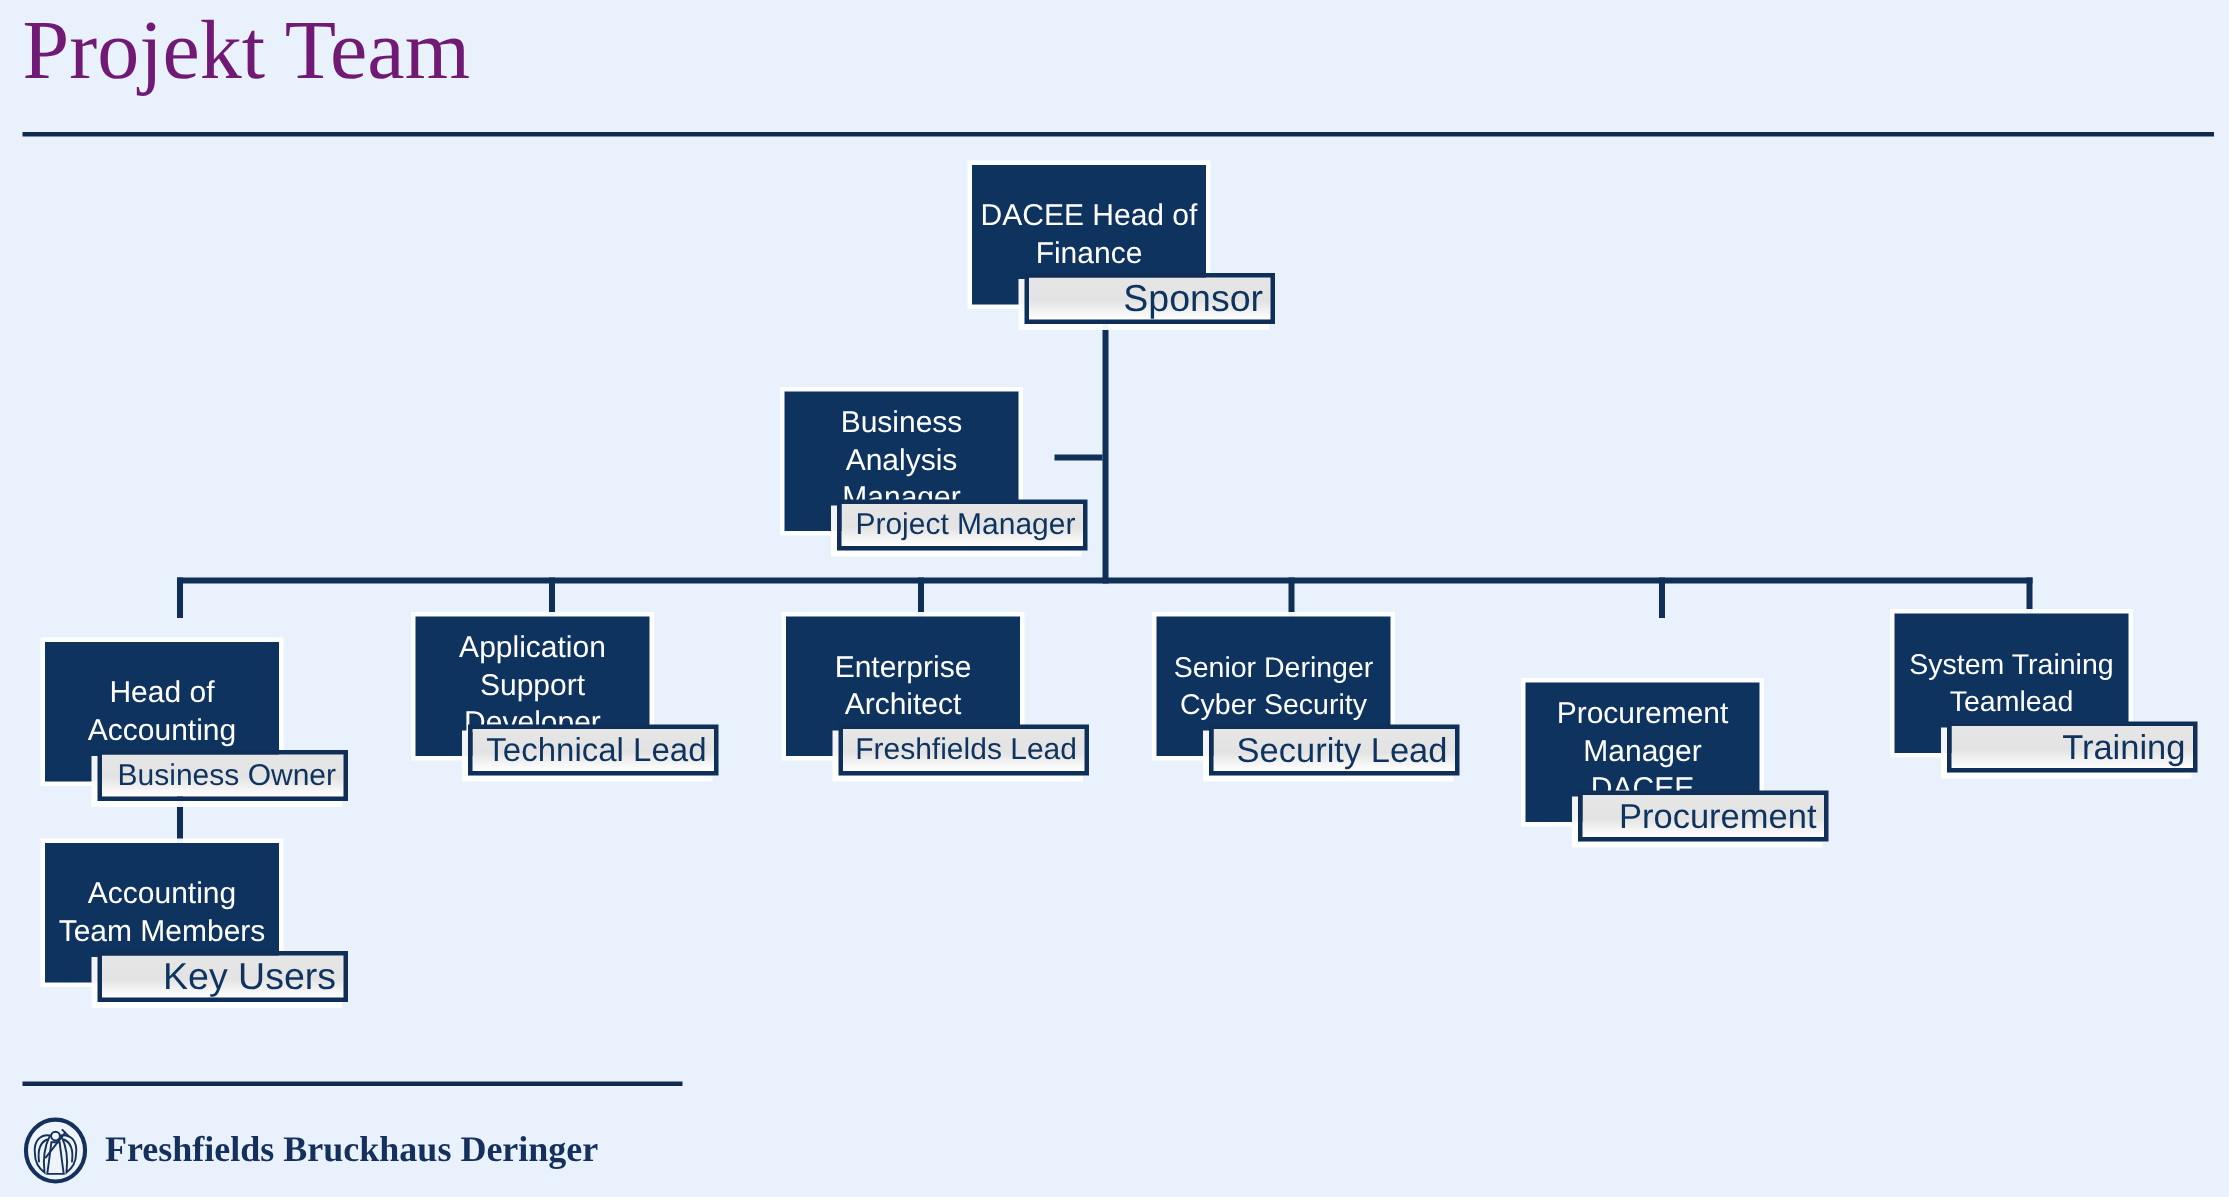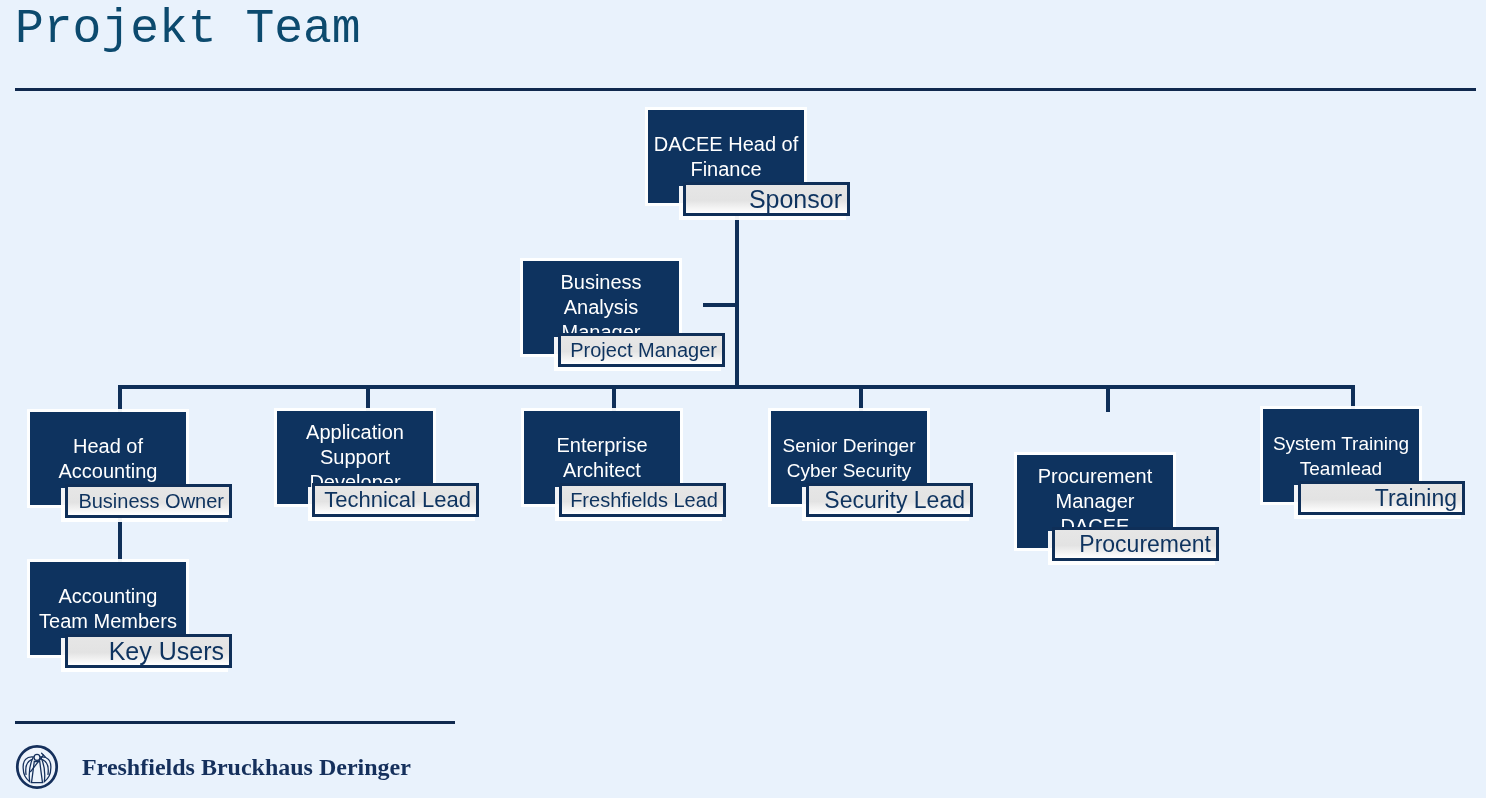--- a/index.html
+++ b/index.html
@@ -7,22 +7,22 @@
     width:1486px;height:798px;
     background:#e9f2fc;
     font-family:"Liberation Sans",sans-serif;
     position:relative;overflow:hidden;
   }
   .stage{position:absolute;inset:0;}
 
   
   .page-title{
     position:absolute;left:15px;top:2px;
-    font-family:Liberation Mono, monospace;
-    font-size:48px;color:#0c4a6e;letter-spacing:0px;
+    font-family:Liberation Serif, serif;
+    font-size:56px;color:#701a75;letter-spacing:0px;
   }
   .top-rule{
     position:absolute;left:15px;top:88px;width:1461px;height:3px;
     background:#10294e;
   }
 
   
   .conn{position:absolute;background:#0f2f58;}
 
   
@@ -47,21 +47,21 @@
 
   
   .node-sponsor{left:648px;top:110px;}
   .node-sponsor .nbox{font-size:20px;}
   .node-sponsor .nlabel{font-size:25px;}
 
   .node-pm{left:523px;top:261px;}
   .node-pm .ntitle{max-width:110px;}
   .node-pm .nlabel{font-size:20px;}
 
-  .node-accounting{left:30px;top:412px;}
+  .node-accounting{left:30px;top:428px;}
   .node-accounting .ntitle{max-width:125px;}
   .node-accounting .nlabel{font-size:20px;}
 
   .node-appsupport{left:277px;top:411px;}
   .node-appsupport .ntitle{max-width:125px;}
   .node-appsupport .nlabel{font-size:22px;}
 
   .node-architect{left:524px;top:411px;}
   .node-architect .ntitle{max-width:125px;}
   .node-architect .nlabel{font-size:20px;}
@@ -84,21 +84,21 @@
   .node-keyusers .ntitle{max-width:150px;}
   .node-keyusers .nlabel{font-size:25px;}
 
   
   .footer-rule{
     position:absolute;left:15px;top:721px;width:440px;height:3px;
     background:#10294e;
   }
   .footer{
     position:absolute;left:15px;top:744px;
-    display:flex;align-items:center;gap:23px;
+    display:flex;align-items:center;gap:11px;
   }
   .footer svg{display:block;}
   .brand{
     font-family:"Liberation Serif","DejaVu Serif",serif;
     font-weight:bold;font-size:24px;color:#15305c;
   }
 </style>
 </head>
 <body>
 

